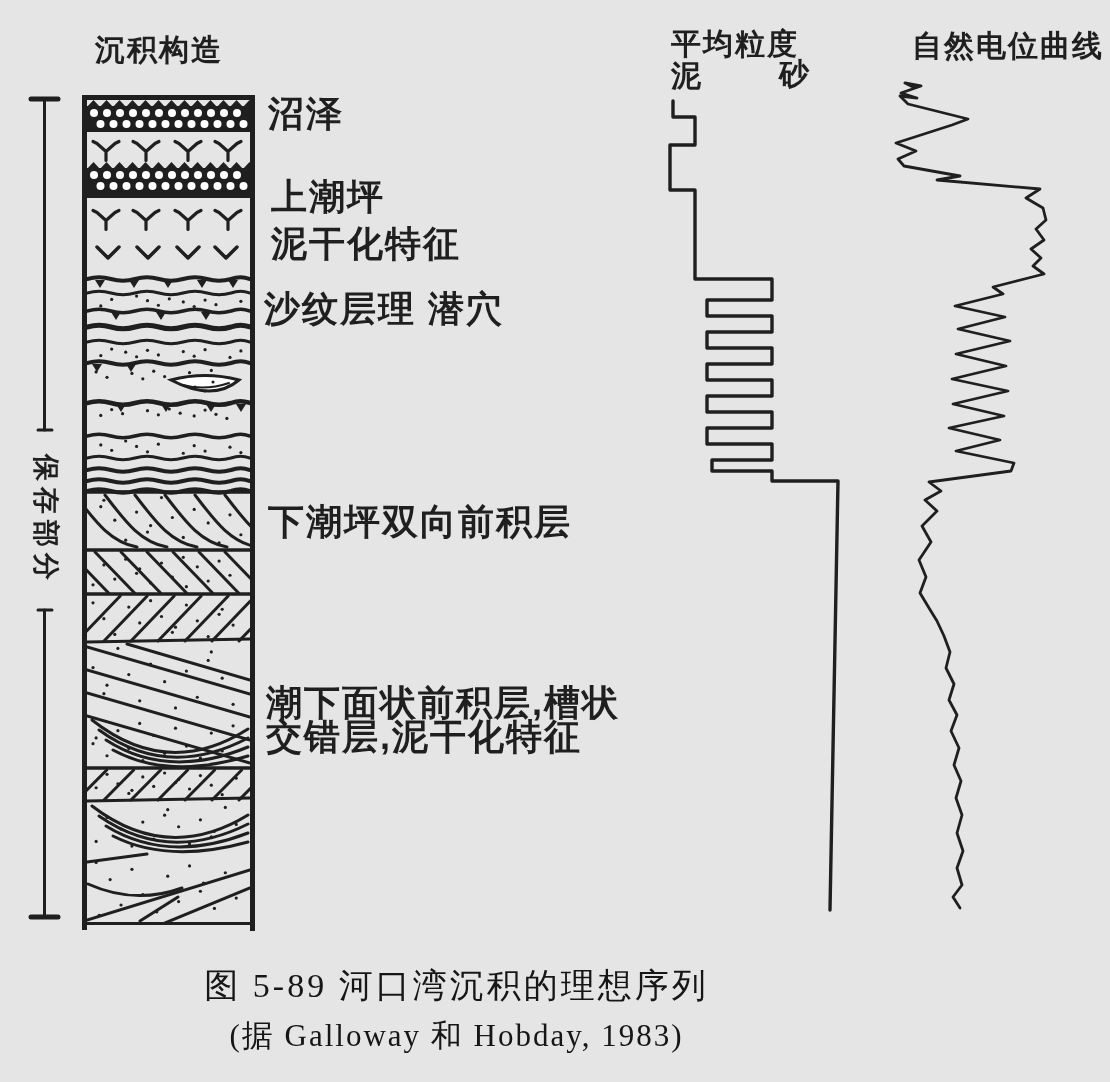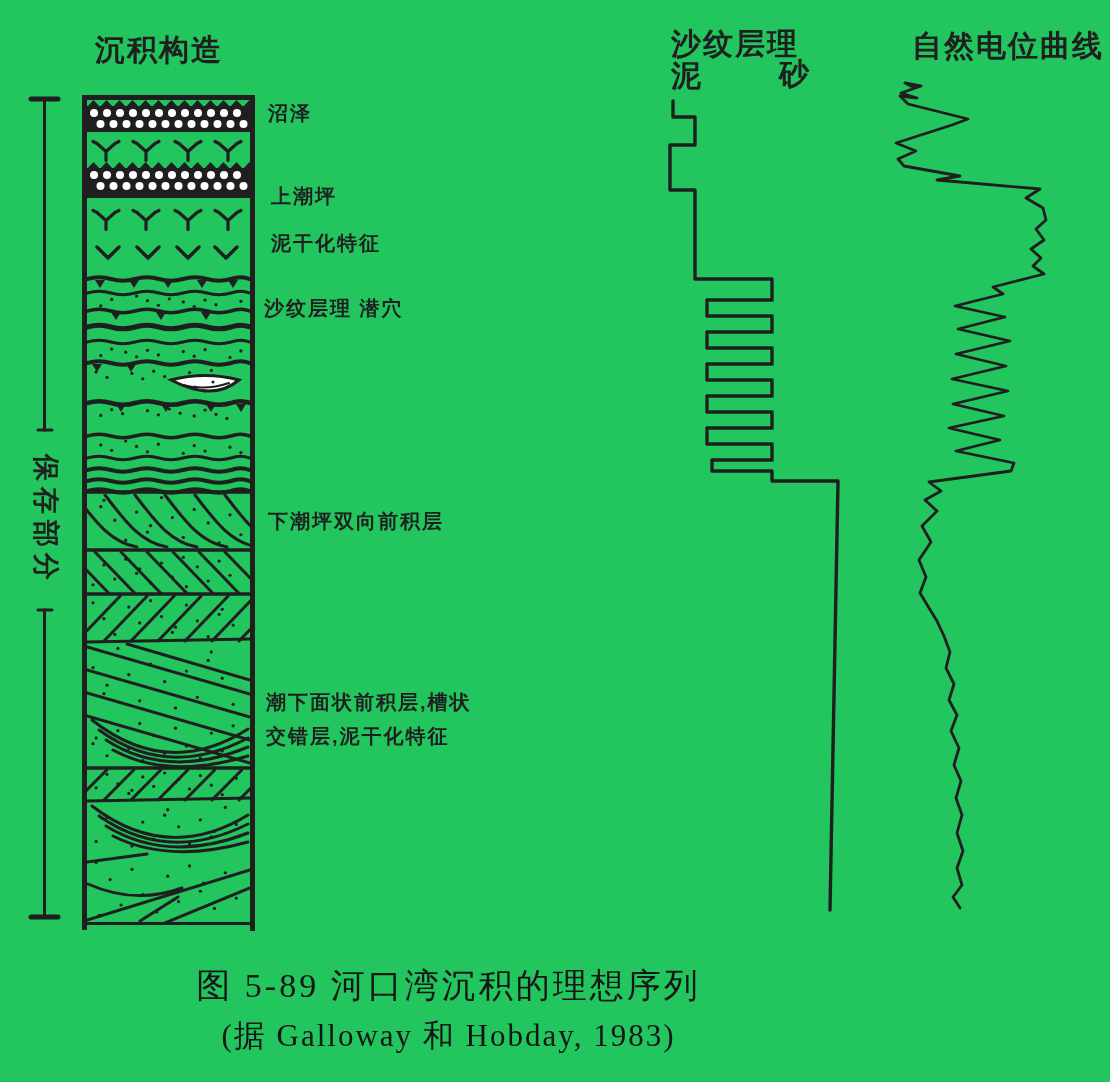--- a/index.html
+++ b/index.html
@@ -1,24 +1,24 @@
 <!DOCTYPE html>
 <html><head>
 <meta charset="utf-8">
 <style>
   html,body{margin:0;padding:0;background:#fff;}
-  .fig{position:relative;width:1110px;height:1082px;background:#22c55e;overflow:hidden;
+  .fig{position:relative;width:1110px;height:1082px;background:#e5e5e5;overflow:hidden;
        font-family:"Liberation Sans",sans-serif;color:#1f1f1f;}
   .fig svg{position:absolute;left:0;top:0;}
-  .lbl{position:absolute;font-weight:700;font-size:20px;line-height:33px;
+  .lbl{position:absolute;font-weight:700;font-size:36px;line-height:33px;
        letter-spacing:2px;white-space:nowrap;color:#1f1f1f;}
   .hdr{position:absolute;font-weight:700;font-size:30px;letter-spacing:2px;white-space:nowrap;}
   .rot{position:absolute;left:46px;top:520px;transform:translate(-50%,-50%) rotate(90deg);
        font-weight:700;font-size:27px;letter-spacing:6px;white-space:nowrap;}
-  .cap{position:absolute;left:0;width:897px;text-align:center;
+  .cap{position:absolute;left:8px;width:897px;text-align:center;
        font-family:"Liberation Serif",serif;color:#161616;white-space:nowrap;}
   .cap1{top:963px;font-size:34px;letter-spacing:3px;}
   .cap2{top:1015px;font-size:31px;letter-spacing:2px;text-align:center;}
 </style>
 </head>
 <body>
 
 <div class="fig">
   <svg id="art" width="1110" height="1082" viewBox="0 0 1110 1082">
       <defs>
@@ -361,21 +361,21 @@
         <path d="M38 430 L52 430" fill="none" stroke="#1f1f1f" stroke-width="3" stroke-linecap="round" stroke-linejoin="round"></path>
         <path d="M38 610 L52 610" fill="none" stroke="#1f1f1f" stroke-width="3" stroke-linecap="round" stroke-linejoin="round"></path>
         <path d="M44.5 610 L44.5 917" fill="none" stroke="#1f1f1f" stroke-width="3" stroke-linecap="round" stroke-linejoin="round"></path>
         <path d="M31 917 L58 917" fill="none" stroke="#1f1f1f" stroke-width="5" stroke-linecap="round" stroke-linejoin="round"></path>
       </g>
       <path d="M673 101 L 673 117 L 695 117 L 695 145 L 670 145 L 670 190 L 695 190 L 695 279 L 772 279 L 772 300 L 707 300 L 707 316 L 772 316 L 772 332 L 707 332 L 707 348 L 772 348 L 772 364 L 707 364 L 707 380 L 772 380 L 772 396 L 707 396 L 707 412 L 772 412 L 772 428 L 707 428 L 707 444 L 772 444 L 772 460 L 712 460 L 712 471 L 772 471 L 772 481 L 838 481 L 830 910" fill="none" stroke="#1f1f1f" stroke-width="3.4" stroke-linejoin="round" stroke-linecap="round"></path>
       <path d="M913 87 L 905 83 L 921 86 L 901 93 L 917 98 L 900 96 L 908 104 L 968 119 L 952 125 L 896 143 L 916 151 L 898 159 L 904 166 L 960 176 L 937 180 L 1040 189 L 1026 198 L 1043 208 L 1046 220 L 1036 229 L 1044 240 L 1031 249 L 1041 258 L 1033 266 L 1044 274 L 993 287 L 1003 294 L 955 306 L 1005 317 L 958 329 L 1010 341 L 956 354 L 1006 366 L 952 379 L 1008 391 L 953 404 L 1004 416 L 949 428 L 1000 440 L 956 451 L 1014 463 L 1011 471 L 929 482 L 941 491 L 925 500 L 937 511 L 922 526 L 931 542 L 919 560 L 926 577 L 920 593 L 929 608 L 937 621 L 944 636 L 950 652 L 946 668 L 954 684 L 949 700 L 957 715 L 951 731 L 959 748 L 954 765 L 961 781 L 956 798 L 962 815 L 957 833 L 963 851 L 957 868 L 962 885 L 953 897 L 960 908" fill="none" stroke="#1f1f1f" stroke-width="2.8" stroke-linejoin="round" stroke-linecap="round"></path>
     </svg>
 
   <div class="hdr" style="left:95px;top:30px">沉积构造</div>
-  <div class="hdr" style="left:671px;top:24px">沙纹层理</div>
+  <div class="hdr" style="left:671px;top:24px">平均粒度</div>
   <div class="hdr" style="left:671px;top:56px">泥</div>
   <div class="hdr" style="left:779px;top:54px">砂</div>
   <div class="hdr" style="left:912px;top:26px">自然电位曲线</div>
 
   <div class="rot">保存部分</div>
 
   <div class="lbl" style="left:268px;top:97px">沼泽</div>
   <div class="lbl" style="left:271px;top:180px">上潮坪</div>
   <div class="lbl" style="left:264px;top:292px">沙纹层理 潜穴</div>
   <div class="lbl" style="left:271px;top:227px">泥干化特征</div>

